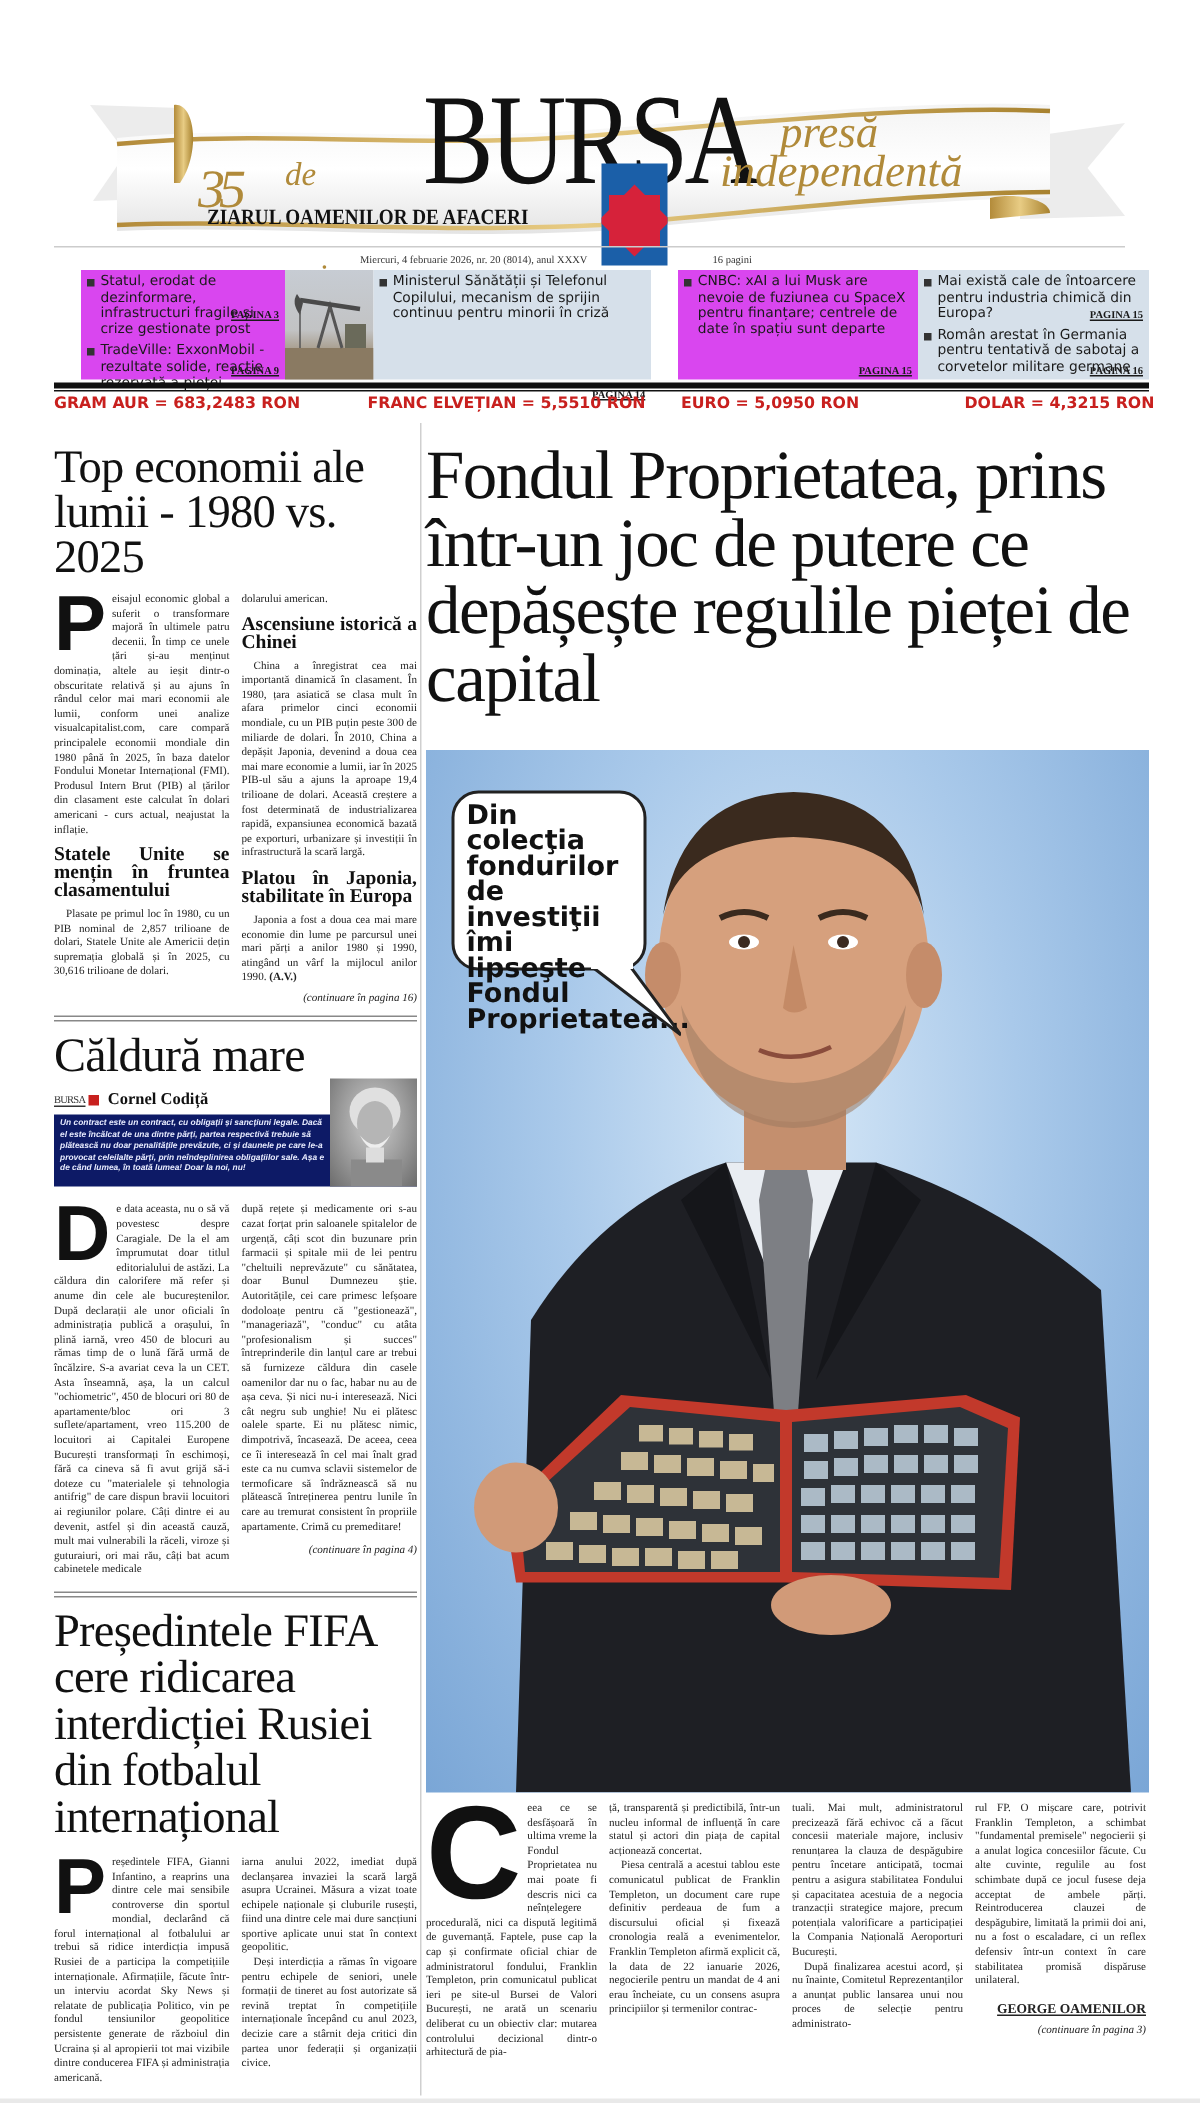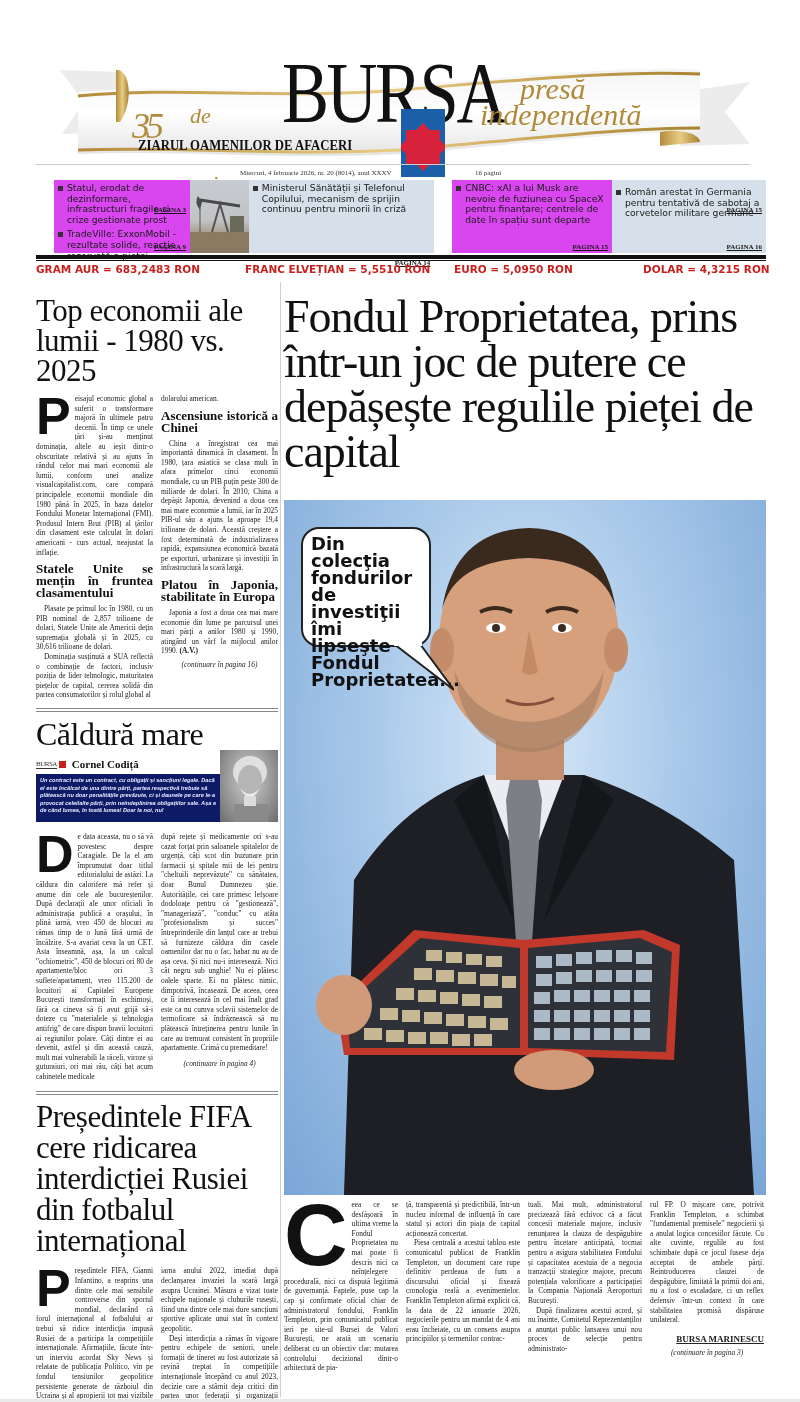--- a/index.html
+++ b/index.html
@@ -43,21 +43,21 @@
   
   .left-col { position: absolute; left: 36px; top: 282px; width: 242px; }
   .vrule { position: absolute; left: 280px; top: 282px; width: 1px; height: 1115px; background: #cfcfcf; }
   .headline-l { font-family: Liberation Serif, serif; font-size: 31px; line-height: 30px; color: #111; letter-spacing: -0.5px; font-weight: normal; }
   .subcols { display: flex; gap: 8px; margin-top: 8px; }
   .subcol { width: 117px; font-size: 7.4px; line-height: 9.6px; text-align: justify; color: #222; }
   .subcol p { text-indent: 8px; }
   .subcol p.noind { text-indent: 0; }
   .subhead { font-weight: bold; font-size: 13px; line-height: 12px; margin: 6px 0 5px 0; text-indent: 0 !important; color: #111; }
   .dropcap { float: left; font-family: "Liberation Sans", sans-serif; font-weight: bold; font-size: 52px; line-height: 40px; margin: 2px 4px 0 0; color: #111; }
-  .cont { font-style: italic; text-align: center; font-size: 7.4px; margin-top: 4px; }
+  .cont { font-style: italic; text-align: right; font-size: 7.4px; margin-top: 4px; }
   .byline { font-weight: bold; text-decoration: underline; text-align: right; font-size: 9px; margin-top: 10px; }
   .double-rule { border-top: 1px solid #888; border-bottom: 1px solid #888; height: 4px; margin: 8px 0 6px 0; }
 
   .author-row { display: flex; align-items: center; margin-top: 6px; height: 16px; }
   .mini-logo { font-size: 7px; letter-spacing: -0.5px; color: #333; border-bottom: 1px solid #333; margin-right: 2px; }
   .mini-sq { width: 7px; height: 7px; background: #c8201e; margin-right: 6px; }
   .author-name { font-weight: bold; font-size: 11px; color: #111; }
   .quote-box { position: relative; height: 48px; background: #0d1a66; margin-top: 2px; }
   .quote-box .qtext { position: absolute; left: 4px; top: 3px; width: 178px; font-family: "Liberation Sans", sans-serif; font-style: italic; font-weight: bold; font-size: 5.6px; line-height: 7.5px; color: #e8ecff; }
   .portrait { position: absolute; right: 0; top: -24px; width: 58px; height: 72px; background: radial-gradient(ellipse at 50% 40%, #cfcfcf 0%, #9a9a9a 55%, #6c6c6c 100%); overflow: hidden; }
@@ -163,20 +163,23 @@
     </div>
     <span class="pg" style="top:78px;">PAGINA 14</span>
   </div>
   <div class="teaser tan" style="width:168px;">
     <div class="item">
       <span>CNBC: xAI a lui Musk are nevoie de fuziunea cu SpaceX pentru finanțare; centrele de date în spațiu sunt departe</span>
     </div>
     <span class="pg" style="top:62px;">PAGINA 15</span>
   </div>
   <div class="teaser blue" style="width:162px;">
+    <div class="item">
+      <span>Mai există cale de întoarcere pentru industria chimică din Europa?</span>
+    </div>
     <span class="pg" style="top:25px;">PAGINA 15</span>
     <div class="item" style="margin-top:4px;">
       <span>Român arestat în Germania pentru tentativă de sabotaj a corvetelor militare germane</span>
     </div>
     <span class="pg" style="top:62px;">PAGINA 16</span>
   </div>
 </nav>
 
 <div class="thick-rule"></div>
 <div class="thin-rule"></div>
@@ -192,21 +195,20 @@
 
 <section class="left-col">
 
   <article>
     <h2 class="headline-l" style="margin-top:14px;">Top economii ale lumii - 1980 vs. 2025</h2>
     <div class="subcols">
       <div class="subcol">
         <p class="noind"><span class="dropcap">P</span><span>eisajul economic global a suferit o transformare majoră în ultimele patru decenii. În timp ce unele țări și-au menținut dominația, altele au ieșit dintr-o obscuritate relativă și au ajuns în rândul celor mai mari economii ale lumii, conform unei analize visualcapitalist.com, care compară principalele economii mondiale din 1980 până în 2025, în baza datelor Fondului Monetar Internațional (FMI). Produsul Intern Brut (PIB) al țărilor din clasament este calculat în dolari americani - curs actual, neajustat la inflație.</span></p>
         <div class="subhead">Statele Unite se mențin în fruntea clasamentului</div>
         <p>Plasate pe primul loc în 1980, cu un PIB nominal de 2,857 trilioane de dolari, Statele Unite ale Americii dețin supremația globală și în 2025, cu 30,616 trilioane de dolari.</p>
-        <p>Dominația susținută a SUA reflectă o combinație de factori, inclusiv poziția de lider tehnologic, maturitatea piețelor de capital, cererea solidă din partea consumatorilor și rolul global al</p>
       </div>
       <div class="subcol">
         <p class="noind">dolarului american.</p>
         <div class="subhead">Ascensiune istorică a Chinei</div>
         <p>China a înregistrat cea mai importantă dinamică în clasament. În 1980, țara asiatică se clasa mult în afara primelor cinci economii mondiale, cu un PIB puțin peste 300 de miliarde de dolari. În 2010, China a depășit Japonia, devenind a doua cea mai mare economie a lumii, iar în 2025 PIB-ul său a ajuns la aproape 19,4 trilioane de dolari. Această creștere a fost determinată de industrializarea rapidă, expansiunea economică bazată pe exporturi, urbanizare și investiții în infrastructură la scară largă.</p>
         <div class="subhead">Platou în Japonia, stabilitate în Europa</div>
         <p><span>Japonia a fost a doua cea mai mare economie din lume pe parcursul unei mari părți a anilor 1980 și 1990, atingând un vârf la mijlocul anilor 1990.</span> <b>(A.V.)</b></p>
         <div class="cont">(continuare în pagina 16)</div>
       </div>
     </div>
@@ -384,18 +386,18 @@
   <div class="acol">
     <p class="noind">ță, transparentă și predictibilă, într-un nucleu informal de influență în care statul și actori din piața de capital acționează concertat.</p>
     <p>Piesa centrală a acestui tablou este comunicatul publicat de Franklin Templeton, un document care rupe definitiv perdeaua de fum a discursului oficial și fixează cronologia reală a evenimentelor. Franklin Templeton afirmă explicit că, la data de 22 ianuarie 2026, negocierile pentru un mandat de 4 ani erau încheiate, cu un consens asupra principiilor și termenilor contrac-</p>
   </div>
   <div class="acol">
     <p class="noind">tuali. Mai mult, administratorul precizează fără echivoc că a făcut concesii materiale majore, inclusiv renunțarea la clauza de despăgubire pentru încetare anticipată, tocmai pentru a asigura stabilitatea Fondului și capacitatea acestuia de a negocia tranzacții strategice majore, precum potențiala valorificare a participației la Compania Națională Aeroporturi București.</p>
     <p>După finalizarea acestui acord, și nu înainte, Comitetul Reprezentanților a anunțat public lansarea unui nou proces de selecție pentru administrato-</p>
   </div>
   <div class="acol">
     <p class="noind">rul FP. O mișcare care, potrivit Franklin Templeton, a schimbat "fundamental premisele" negocierii și a anulat logica concesiilor făcute. Cu alte cuvinte, regulile au fost schimbate după ce jocul fusese deja acceptat de ambele părți. Reintroducerea clauzei de despăgubire, limitată la primii doi ani, nu a fost o escaladare, ci un reflex defensiv într-un context în care stabilitatea promisă dispăruse unilateral.</p>
-    <div class="byline">BURSA MARINESCU</div>
+    <div class="byline">GEORGE OAMENILOR</div>
     <div class="cont">(continuare în pagina 3)</div>
   </div>
 </article>
 
 <div class="bottom-rule"></div>
 
 </body></html>

